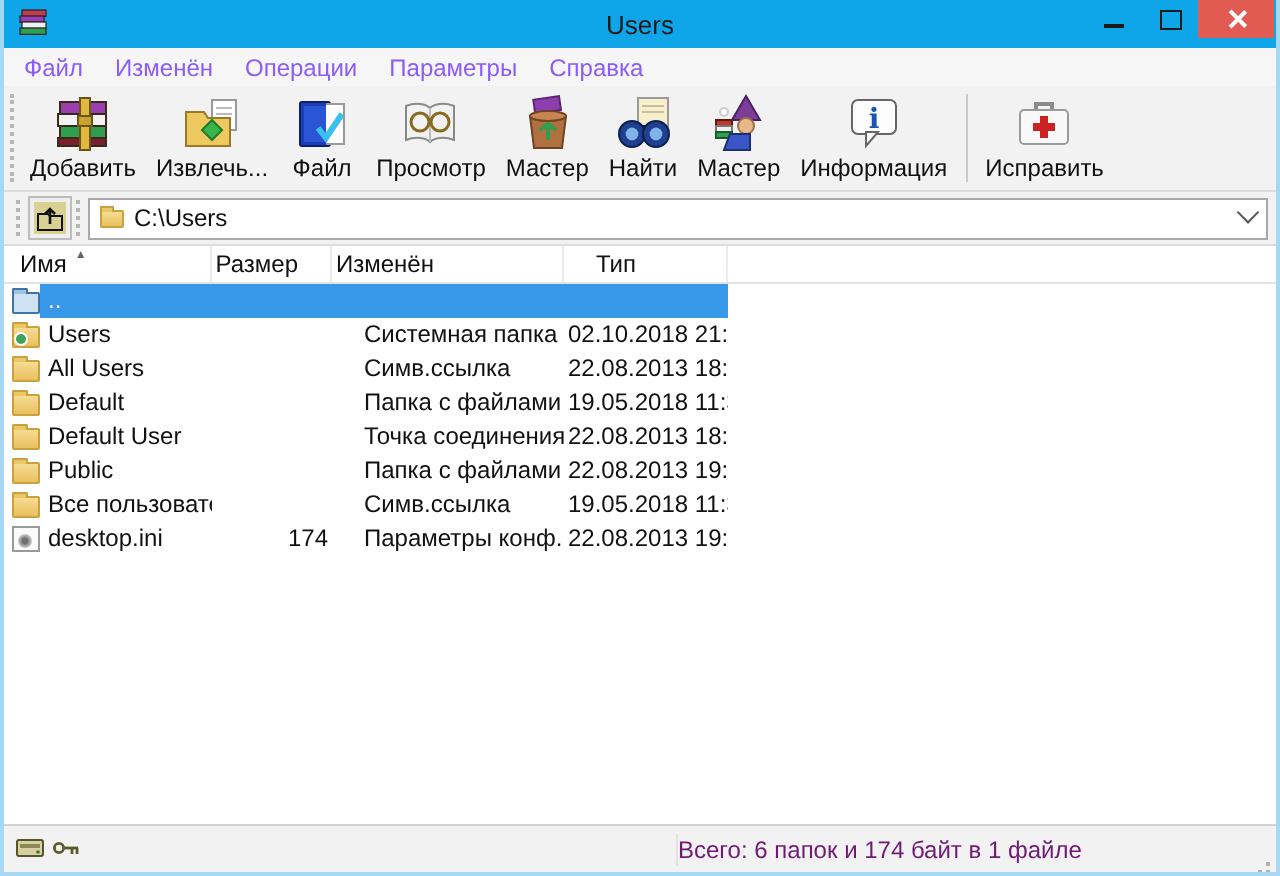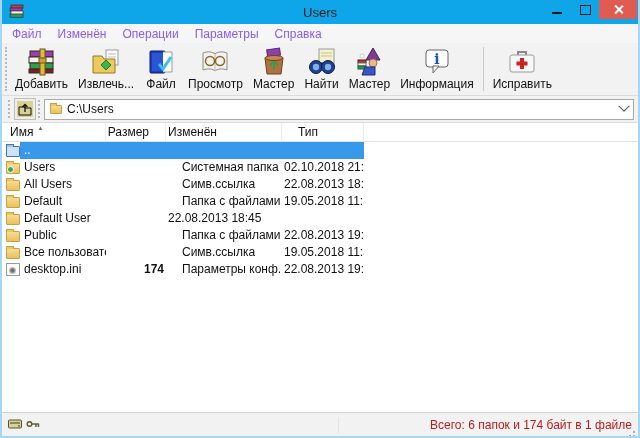--- a/index.html
+++ b/index.html
@@ -69,30 +69,30 @@
   .hc-size{text-align:right;padding-right:16px;}
   .hc-type{padding-left:16px;}
   .hc-mod{padding-left:2px;}
   .hc-rest{border-right:none;}
   .sort{font-size:6px;color:#666;vertical-align:top;margin-left:4px;line-height:10px;}
   .lbody{flex:1;overflow:hidden;}
   .row{height:17px;display:flex;align-items:center;padding-left:4px;}
   .rin{display:grid;grid-template-columns:86px 60px 116px 82px;height:17px;align-items:center;}
   .cell{white-space:nowrap;overflow:hidden;line-height:17px;}
   .c-name{padding-left:4px;}
-  .c-size{text-align:right;padding-right:2px;font-weight:bold;}
+  .c-size{text-align:right;padding-right:2px;}
   .c-type{padding-left:16px;}
   .c-mod{padding-left:2px;}
   .row.sel .rin{background:#3898ea;color:#fff;}
   
   .statusbar{height:24px;background:#f2f2f2;border-top:1px solid #d2d2d2;display:flex;align-items:center;
     padding:0 6px;flex:0 0 auto;box-sizing:border-box;position:relative;}
   .sb-icons{display:flex;gap:4px;align-items:center;flex:0 0 34px;}
   .sb-spacer{flex:0 0 296px;height:16px;border-right:1px solid #e3e3e3;}
-  .sb-main{flex:1;text-align:right;color:#b91c1c;}
+  .sb-main{flex:1;text-align:left;color:#701a75;}
   .resize-grip{position:absolute;right:3px;bottom:3px;width:2px;height:2px;background:#b0b0b0;
     box-shadow:-4px 4px 0 #b0b0b0,0 4px 0 #b0b0b0,-8px 8px 0 #b0b0b0,-4px 8px 0 #b0b0b0,0 8px 0 #b0b0b0;}
 </style>
 </head>
 <body>
 
 <div class="window">
 
   <div class="titlebar">
     <span class="app-icon">
@@ -313,20 +313,21 @@
             <span class="cell c-size"></span>
             <span class="cell c-type">Папка с файлами</span>
             <span class="cell c-mod">19.05.2018 11:37</span>
           </div>
         </div>
         <div class="row">
           <span class="fic fic-folder"></span>
           <div class="rin">
             <span class="cell c-name">Default User</span>
             <span class="cell c-size"></span>
+            <span class="cell c-type">Точка соединения</span>
             <span class="cell c-mod">22.08.2013 18:45</span>
           </div>
         </div>
         <div class="row">
           <span class="fic fic-folder"></span>
           <div class="rin">
             <span class="cell c-name">Public</span>
             <span class="cell c-size"></span>
             <span class="cell c-type">Папка с файлами</span>
             <span class="cell c-mod">22.08.2013 19:36</span>

